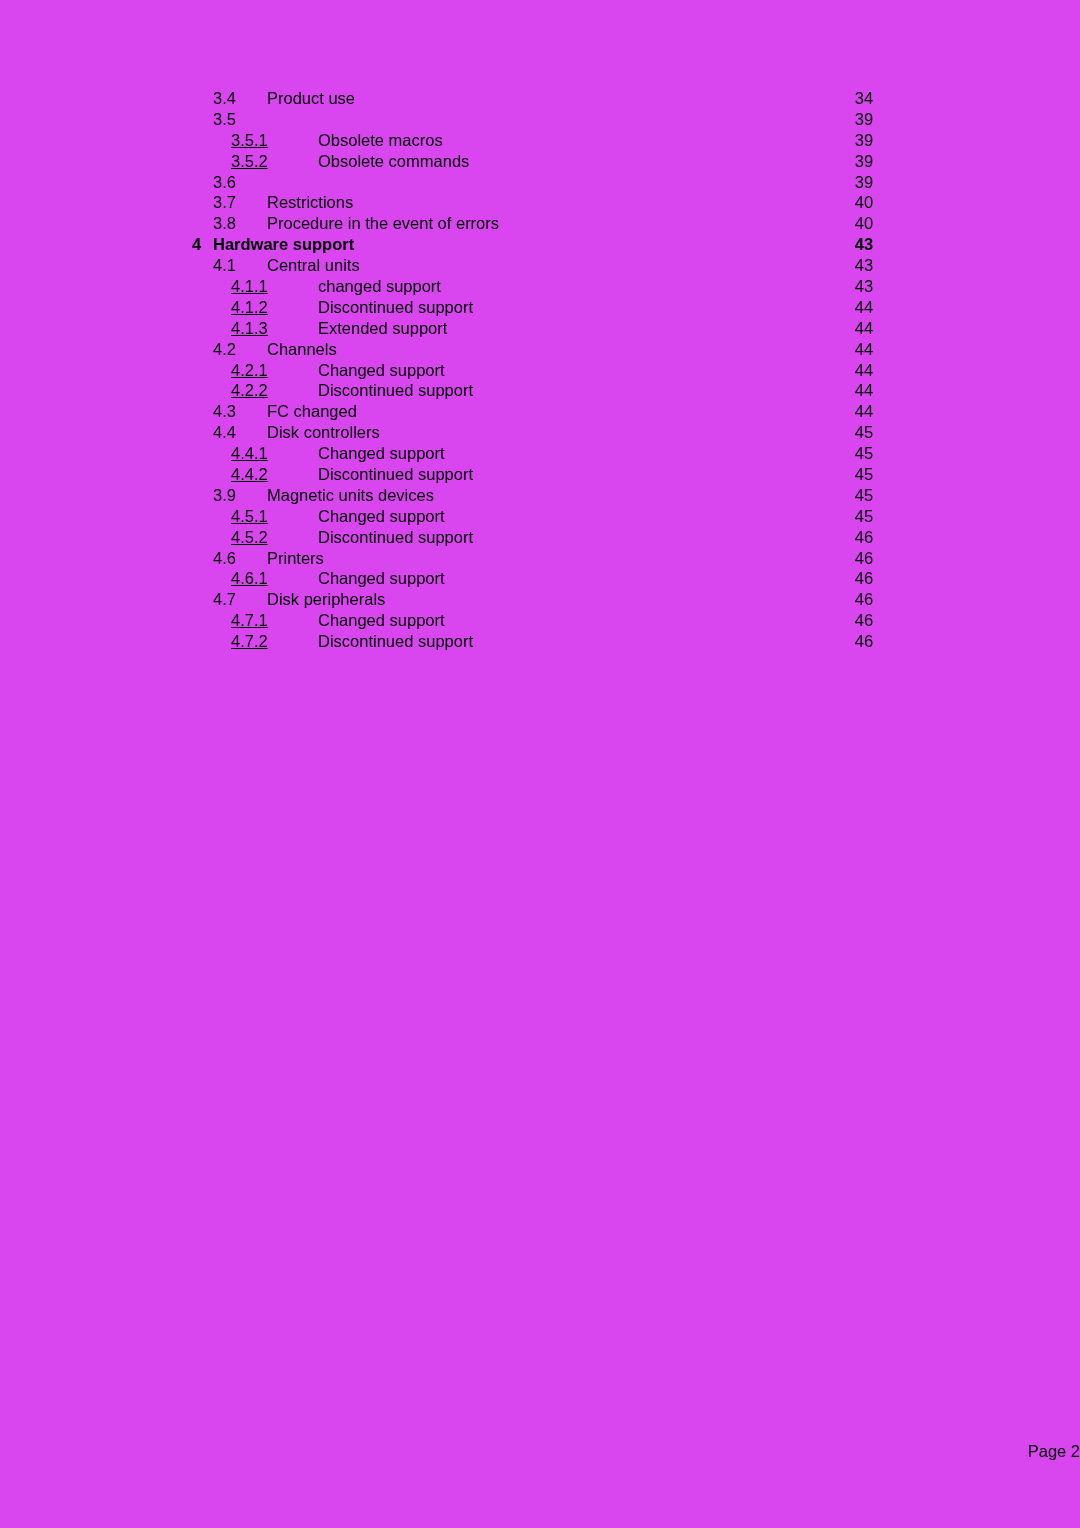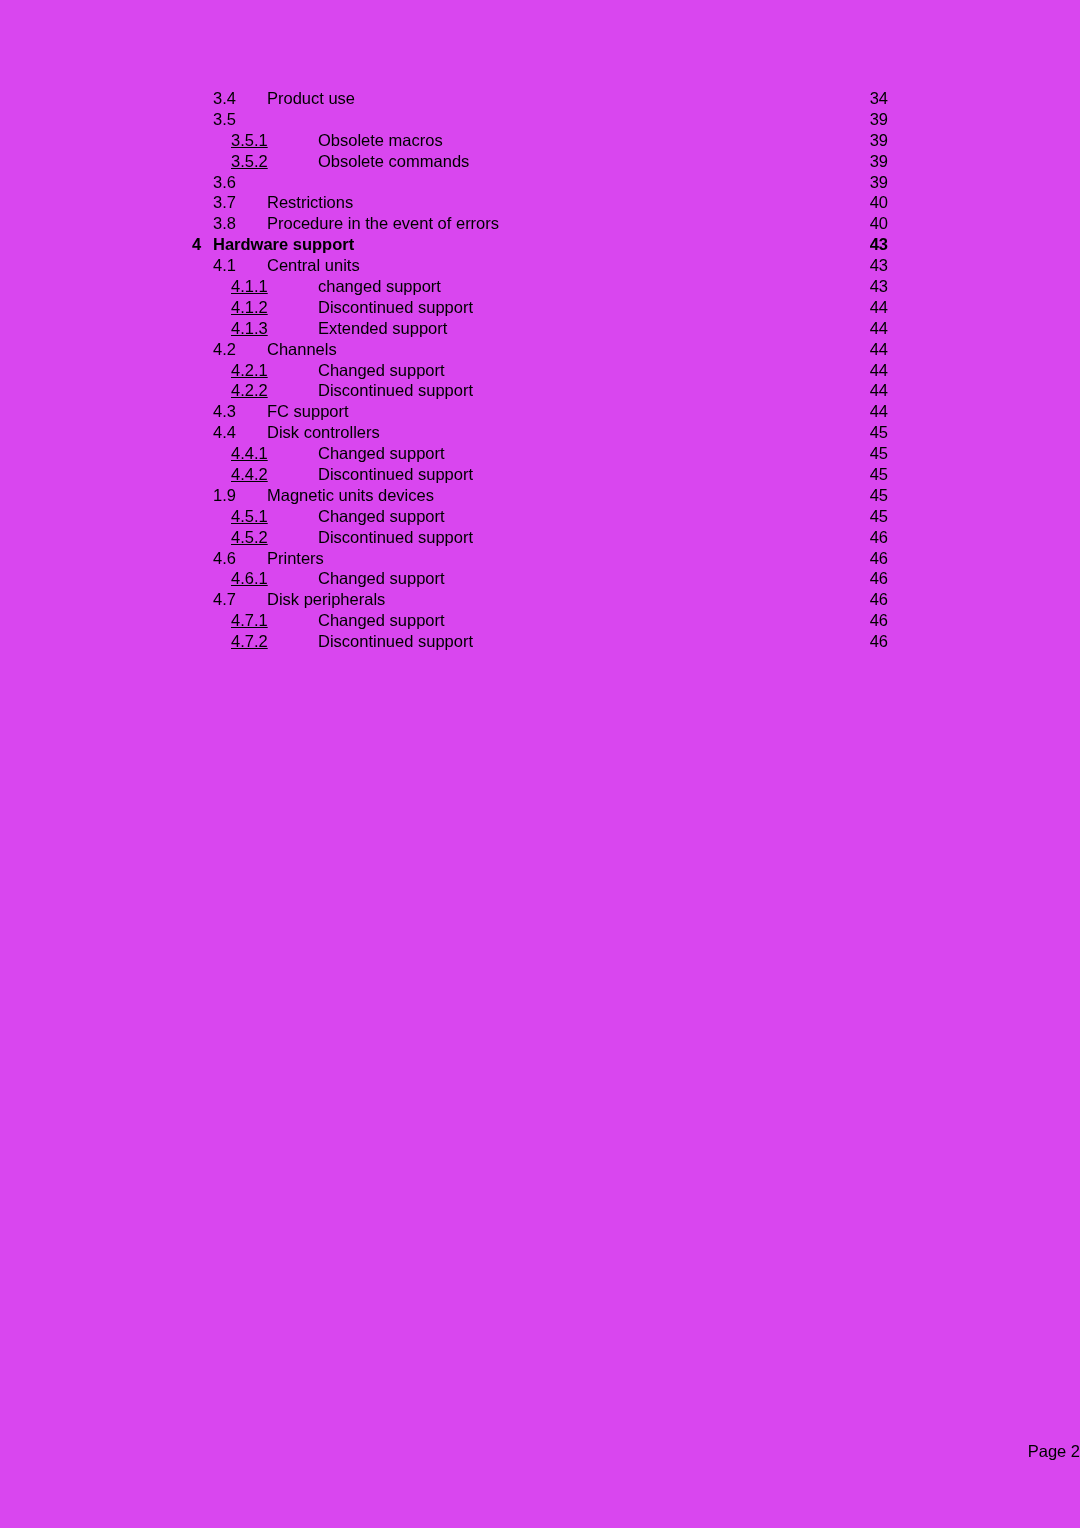--- a/index.html
+++ b/index.html
@@ -36,21 +36,21 @@
   }
   .toc-entry .label {
     position: absolute;
     top: 0;
   }
   .toc-entry .pageno {
     position: absolute;
     top: 0;
     left: 660px;
     width: 48px;
-    text-align: right;
+    text-align: center;
   }
 
   
   .lvl1 { font-weight: bold; }
   .lvl1 .num   { left: 12px; }
   .lvl1 .label { left: 33px; }
 
   
   .lvl2 .num   { left: 33px; }
   .lvl2 .label { left: 87px; }
@@ -144,40 +144,40 @@
         <span class="label">Changed support</span>
         <span class="pageno">44</span>
       </div>
       <div class="toc-entry lvl3">
         <span class="num">4.2.2</span>
         <span class="label">Discontinued support</span>
         <span class="pageno">44</span>
       </div>
       <div class="toc-entry lvl2">
         <span class="num">4.3</span>
-        <span class="label">FC support</span>
+        <span class="label">FC changed</span>
         <span class="pageno">44</span>
       </div>
       <div class="toc-entry lvl2">
         <span class="num">4.4</span>
         <span class="label">Disk controllers</span>
         <span class="pageno">45</span>
       </div>
       <div class="toc-entry lvl3">
         <span class="num">4.4.1</span>
         <span class="label">Changed support</span>
         <span class="pageno">45</span>
       </div>
       <div class="toc-entry lvl3">
         <span class="num">4.4.2</span>
         <span class="label">Discontinued support</span>
         <span class="pageno">45</span>
       </div>
       <div class="toc-entry lvl2">
-        <span class="num">1.9</span>
+        <span class="num">3.9</span>
         <span class="label">Magnetic units devices</span>
         <span class="pageno">45</span>
       </div>
       <div class="toc-entry lvl3">
         <span class="num">4.5.1</span>
         <span class="label">Changed support</span>
         <span class="pageno">45</span>
       </div>
       <div class="toc-entry lvl3">
         <span class="num">4.5.2</span>

